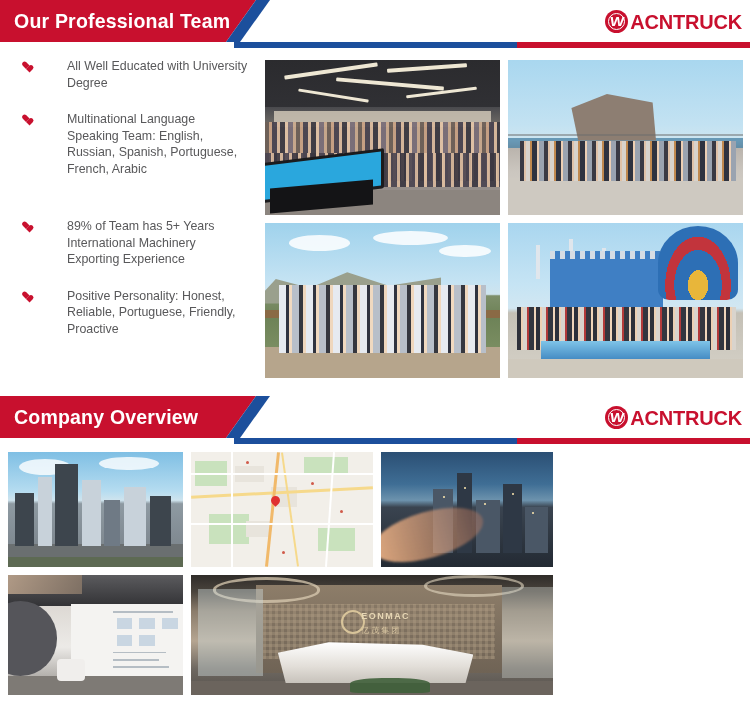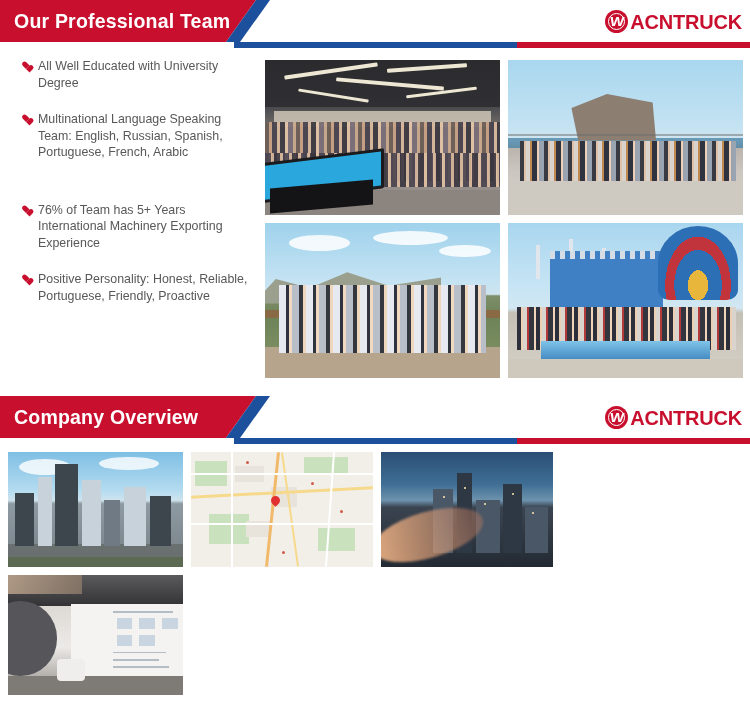--- a/index.html
+++ b/index.html
@@ -78,20 +78,21 @@
   }
   .heart::before{left:4.3px;transform:rotate(45deg);transform-origin:0 100%;}
   .heart::after{left:4.3px;transform:rotate(-45deg);transform-origin:0 100%;}
 
   
   .team-left{position:absolute;left:22px;top:58px;width:228px;}
   .team-left .bullet{margin-bottom:20px;}
   .team-left .btxt{
     color:#58585a;font-size:12.4px;line-height:16.5px;
     font-family:"Liberation Sans",sans-serif;
+    margin-left:29px;
   }
   .team-left .grp2{margin-top:41px;}
 
   
   .team-grid{
     position:absolute;left:265px;top:60px;
     width:478px;height:325px;
     display:grid;grid-template-columns:235px 235px;grid-template-rows:155px 155px;
     gap:8px;
   }
@@ -306,21 +307,21 @@
   <div class="bullet">
     <span class="heart"></span>
     <span class="btxt">All Well Educated with University Degree</span>
   </div>
   <div class="bullet">
     <span class="heart"></span>
     <span class="btxt">Multinational Language Speaking Team: English, Russian, Spanish, Portuguese, French, Arabic</span>
   </div>
   <div class="bullet grp2">
     <span class="heart"></span>
-    <span class="btxt">76% of Team has 5+ Years International Machinery Exporting Experience</span>
+    <span class="btxt">89% of Team has 5+ Years International Machinery Exporting Experience</span>
   </div>
   <div class="bullet">
     <span class="heart"></span>
     <span class="btxt">Positive Personality: Honest, Reliable, Portuguese, Friendly, Proactive</span>
   </div>
 </div>
 
 <div class="team-grid">
 
   <div class="photo p-office">
@@ -449,16 +450,30 @@
       <div class="diag" style="left:62%;top:50%;width:9%;height:9%;"></div>
       <div class="diag" style="left:75%;top:50%;width:9%;height:9%;"></div>
       <div class="txtline" style="left:60%;top:30%;width:34%;"></div>
       <div class="txtline" style="left:60%;top:64%;width:30%;"></div>
       <div class="txtline" style="left:60%;top:70%;width:26%;"></div>
       <div class="txtline" style="left:60%;top:76%;width:32%;"></div>
       <div class="floor"></div>
       <div class="pod"></div>
     </div>
 
+    <div class="cell photo p-recep c5">
+      <div class="wall"></div>
+      <div class="map"></div>
+      <div class="ring"></div>
+      <div class="ring2"></div>
+      <div class="glassL"></div>
+      <div class="glassR"></div>
+      <div class="brand-emblem"></div>
+      <div class="brand-name">EONMAC</div>
+      <div class="brand-cn">亿茂集团</div>
+      <div class="floor"></div>
+      <div class="desk"></div>
+      <div class="plant"></div>
+    </div>
 
   </div>
 
 </div>
 
 </body></html>

